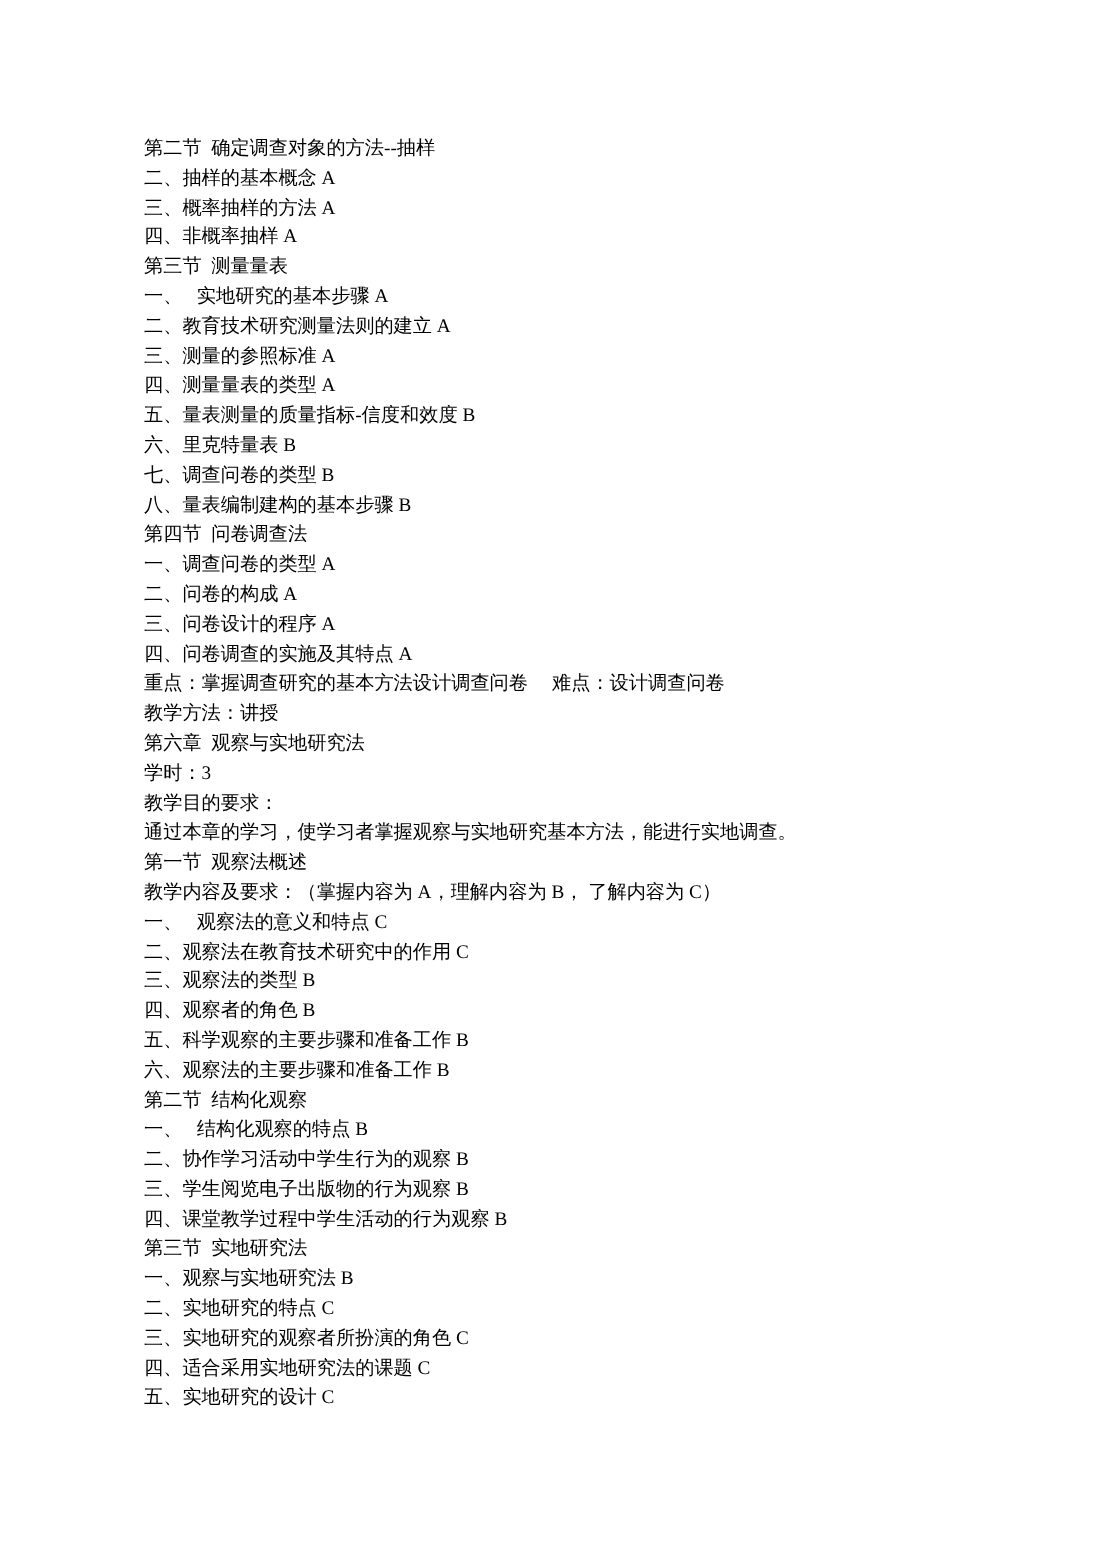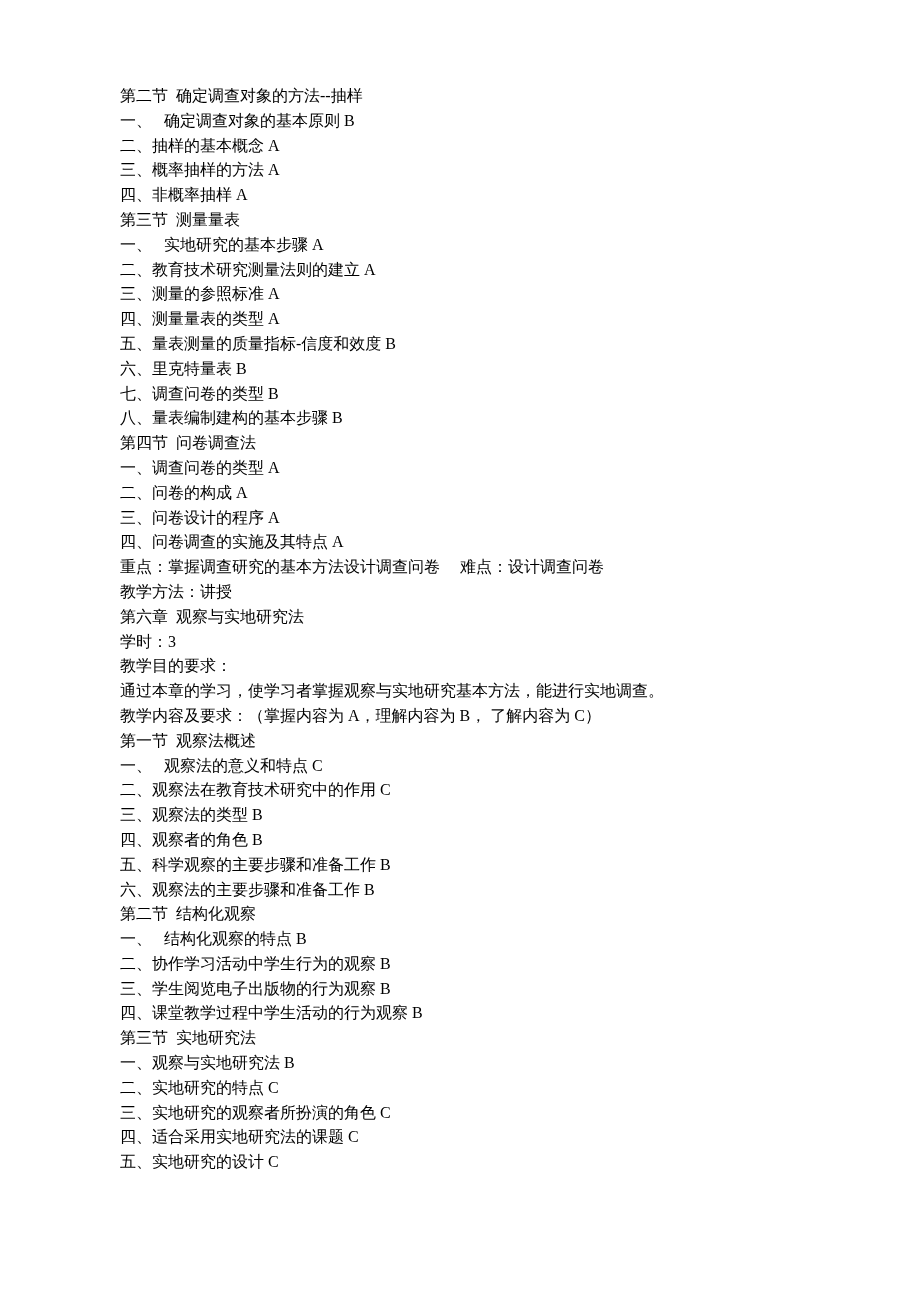--- a/index.html
+++ b/index.html
@@ -8,32 +8,31 @@
     background: #ffffff;
     font-family: "SimSun", "宋体", serif;
     font-size: 16px;
     color: #000000;
     line-height: 1.55;
   }
   .page {
     width: 920px;
     min-height: 1302px;
     box-sizing: border-box;
-    padding: 84px 120px 80px 120px;
+    padding: 112px 120px 80px 120px;
   }
   .line {
     white-space: pre-wrap;
   }
 </style>
 </head>
 <body>
 
 <div class="page" id="page">
     <div class="line">第二节  确定调查对象的方法--抽样</div>
-    <div class="line">一、   确定调查对象的基本原则 B</div>
     <div class="line">二、抽样的基本概念 A</div>
     <div class="line">三、概率抽样的方法 A</div>
     <div class="line">四、非概率抽样 A</div>
     <div class="line">第三节  测量量表</div>
     <div class="line">一、   实地研究的基本步骤 A</div>
     <div class="line">二、教育技术研究测量法则的建立 A</div>
     <div class="line">三、测量的参照标准 A</div>
     <div class="line">四、测量量表的类型 A</div>
     <div class="line">五、量表测量的质量指标-信度和效度 B</div>
     <div class="line">六、里克特量表 B</div>
@@ -43,22 +42,22 @@
     <div class="line">一、调查问卷的类型 A</div>
     <div class="line">二、问卷的构成 A</div>
     <div class="line">三、问卷设计的程序 A</div>
     <div class="line">四、问卷调查的实施及其特点 A</div>
     <div class="line">重点：掌握调查研究的基本方法设计调查问卷     难点：设计调查问卷</div>
     <div class="line">教学方法：讲授</div>
     <div class="line">第六章  观察与实地研究法</div>
     <div class="line">学时：3</div>
     <div class="line">教学目的要求：</div>
     <div class="line">通过本章的学习，使学习者掌握观察与实地研究基本方法，能进行实地调查。</div>
+    <div class="line">第一节  观察法概述</div>
     <div class="line">教学内容及要求：（掌握内容为 A，理解内容为 B， 了解内容为 C）</div>
-    <div class="line">第一节  观察法概述</div>
     <div class="line">一、   观察法的意义和特点 C</div>
     <div class="line">二、观察法在教育技术研究中的作用 C</div>
     <div class="line">三、观察法的类型 B</div>
     <div class="line">四、观察者的角色 B</div>
     <div class="line">五、科学观察的主要步骤和准备工作 B</div>
     <div class="line">六、观察法的主要步骤和准备工作 B</div>
     <div class="line">第二节  结构化观察</div>
     <div class="line">一、   结构化观察的特点 B</div>
     <div class="line">二、协作学习活动中学生行为的观察 B</div>
     <div class="line">三、学生阅览电子出版物的行为观察 B</div>

